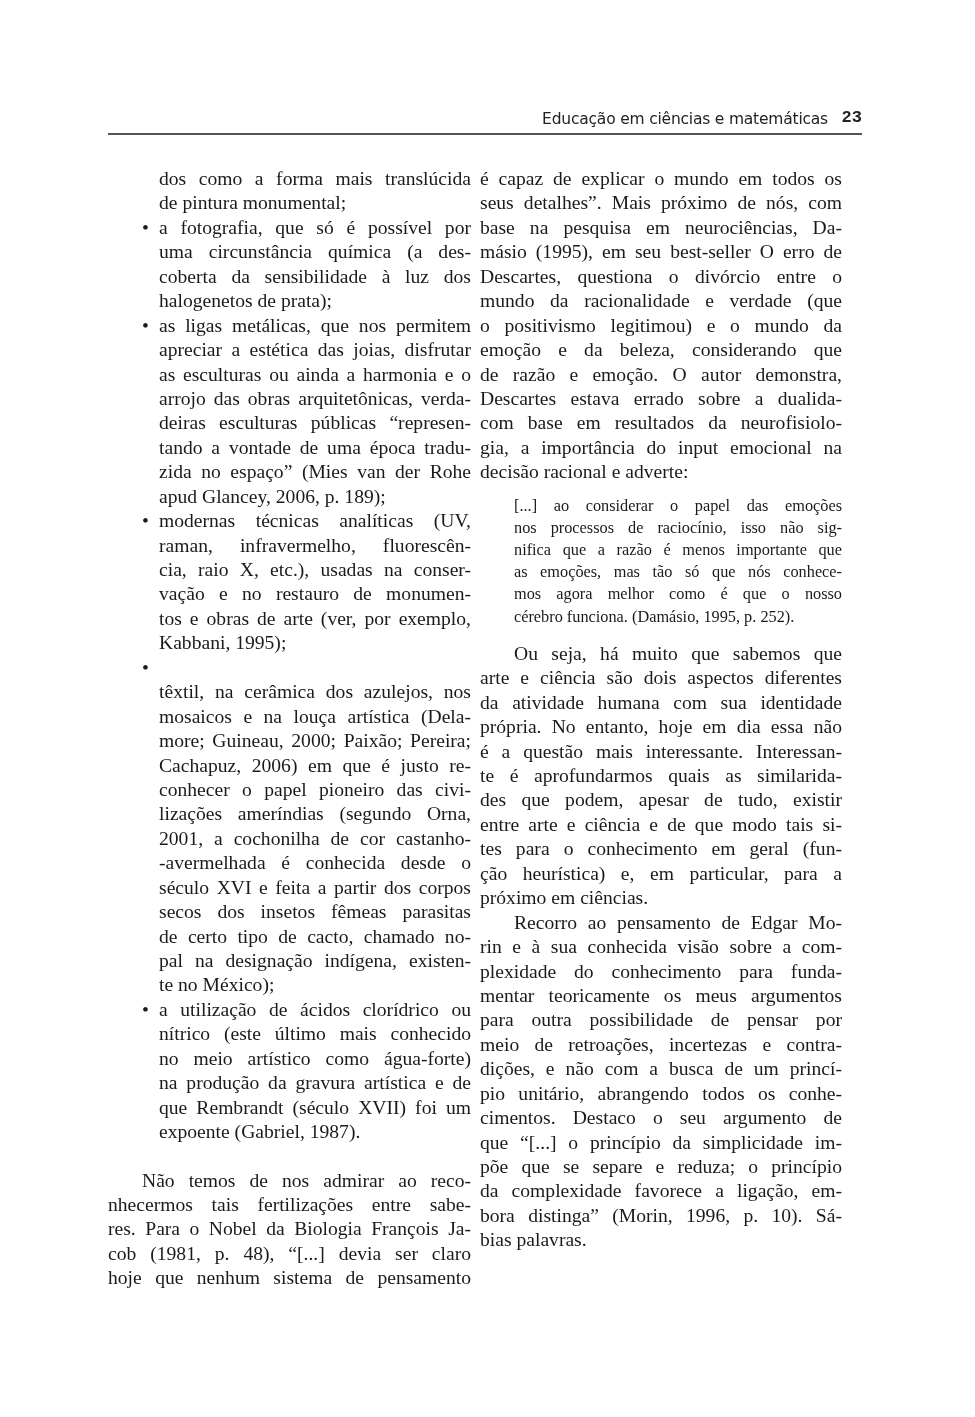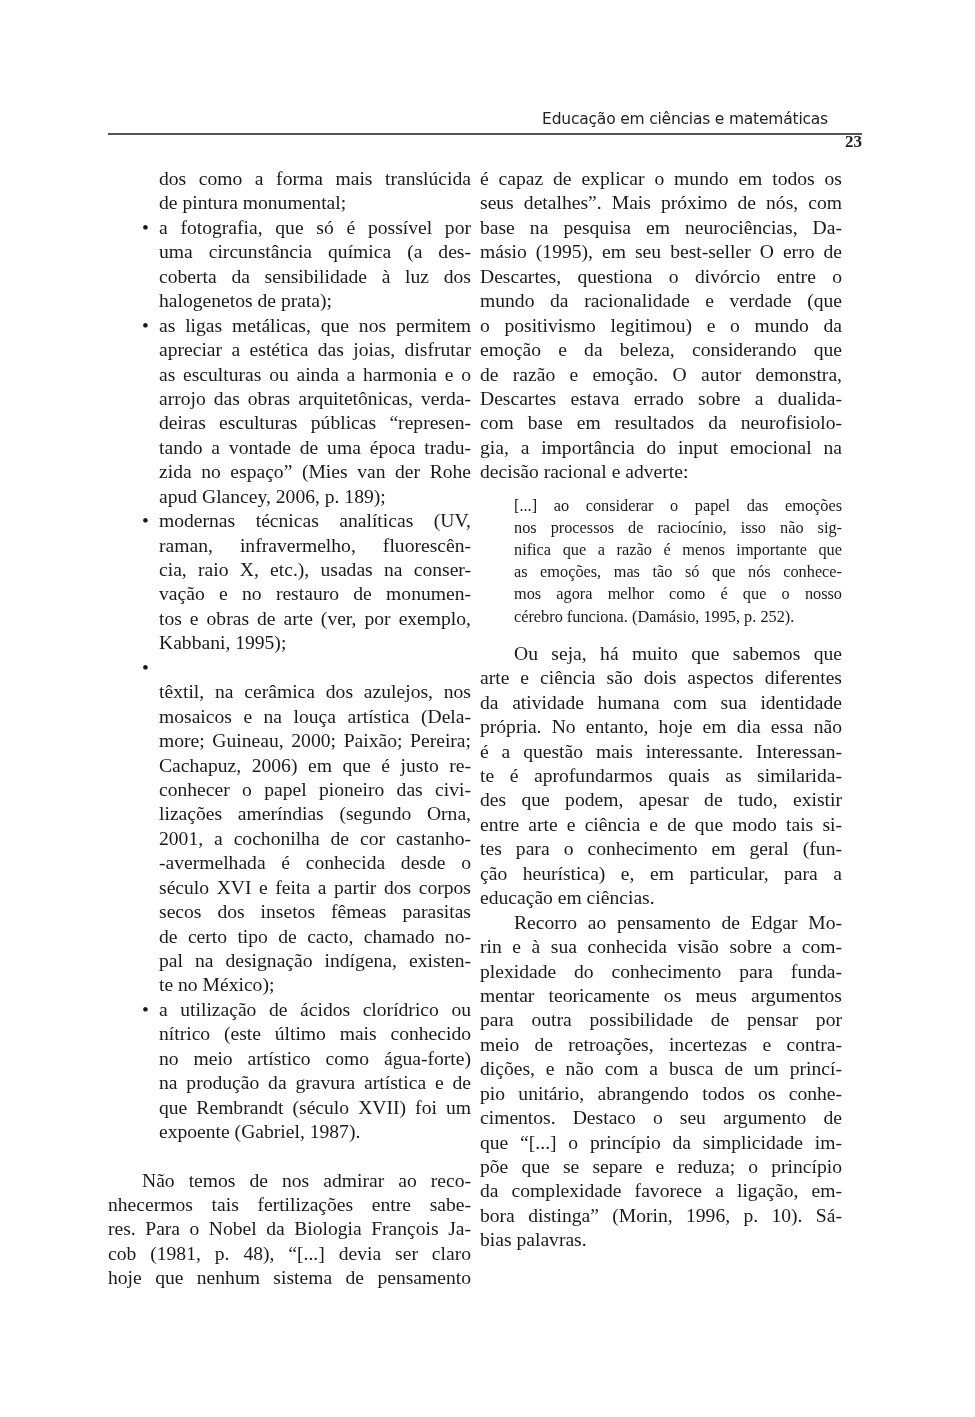--- a/index.html
+++ b/index.html
@@ -1,19 +1,19 @@
 <!DOCTYPE html>
 <html><head>
 <meta charset="utf-8">
 <style>
   html, body { margin:0; padding:0; background:#ffffff; }
   body { width:975px; height:1417px; position:relative; overflow:hidden; color:#1a1a1a; }
   .header { position:absolute; left:108px; top:108px; width:754px; height:24px; }
   .header-title { position:absolute; right:34px; top:2px; font-family:"DejaVu Sans", sans-serif; font-size:15.5px; color:#222; letter-spacing:-0.2px; }
-  .header-page { position:absolute; right:0; top:0px; font-family:Liberation Serif, serif; font-size:17px; font-weight:bold; color:#222;margin-top:24px; }
+  .header-page { position:absolute; right:0; top:0px; font-family:Liberation Mono, monospace; font-size:17px; font-weight:bold; color:#222; }
   .rule { position:absolute; left:108px; top:133px; width:754px; height:2px; background:#555; }
   .col { position:absolute; top:167px; font-family:Liberation Serif, serif; font-size:19.6px; line-height:24.45px; text-align:justify; }
   .col-left { left:108px; width:363px; }
   .col-right { left:480px; width:362px; }
   .line { display:block; height:24.45px; white-space:nowrap; text-align-last:justify; text-align:justify; }
   .line.last { text-align-last:left; }
   .indent-list { padding-left:51px; }
   .bullet-line { position:relative; }
   .bullet { position:absolute; left:-17px; top:0; }
   .para-indent { padding-left:34px; }
@@ -135,21 +135,21 @@
     <span class="line para-indent">Ou seja, há muito que sabemos que</span>
     <span class="line">arte e ciência são dois aspectos diferentes</span>
     <span class="line">da atividade humana com sua identidade</span>
     <span class="line">própria. No entanto, hoje em dia essa não</span>
     <span class="line">é a questão mais interessante. Interessan-</span>
     <span class="line">te é aprofundarmos quais as similarida-</span>
     <span class="line">des que podem, apesar de tudo, existir</span>
     <span class="line">entre arte e ciência e de que modo tais si-</span>
     <span class="line">tes para o conhecimento em geral (fun-</span>
     <span class="line">ção heurística) e, em particular, para a</span>
-    <span class="line last">educação em ciências.</span>
+    <span class="line last">próximo em ciências.</span>
   </div>
 
   <div>
     <span class="line para-indent">Recorro ao pensamento de Edgar Mo-</span>
     <span class="line">rin e à sua conhecida visão sobre a com-</span>
     <span class="line">plexidade do conhecimento para funda-</span>
     <span class="line">mentar teoricamente os meus argumentos</span>
     <span class="line">para outra possibilidade de pensar por</span>
     <span class="line">meio de retroações, incertezas e contra-</span>
     <span class="line">dições, e não com a busca de um princí-</span>

